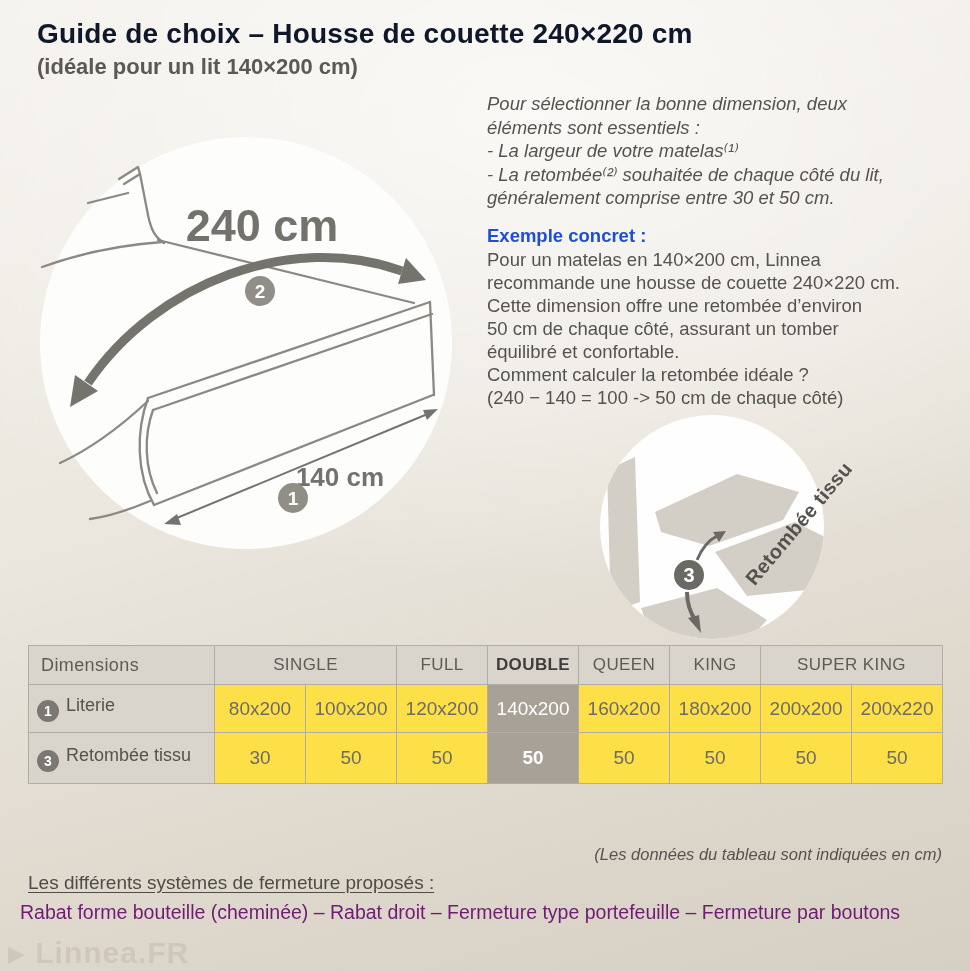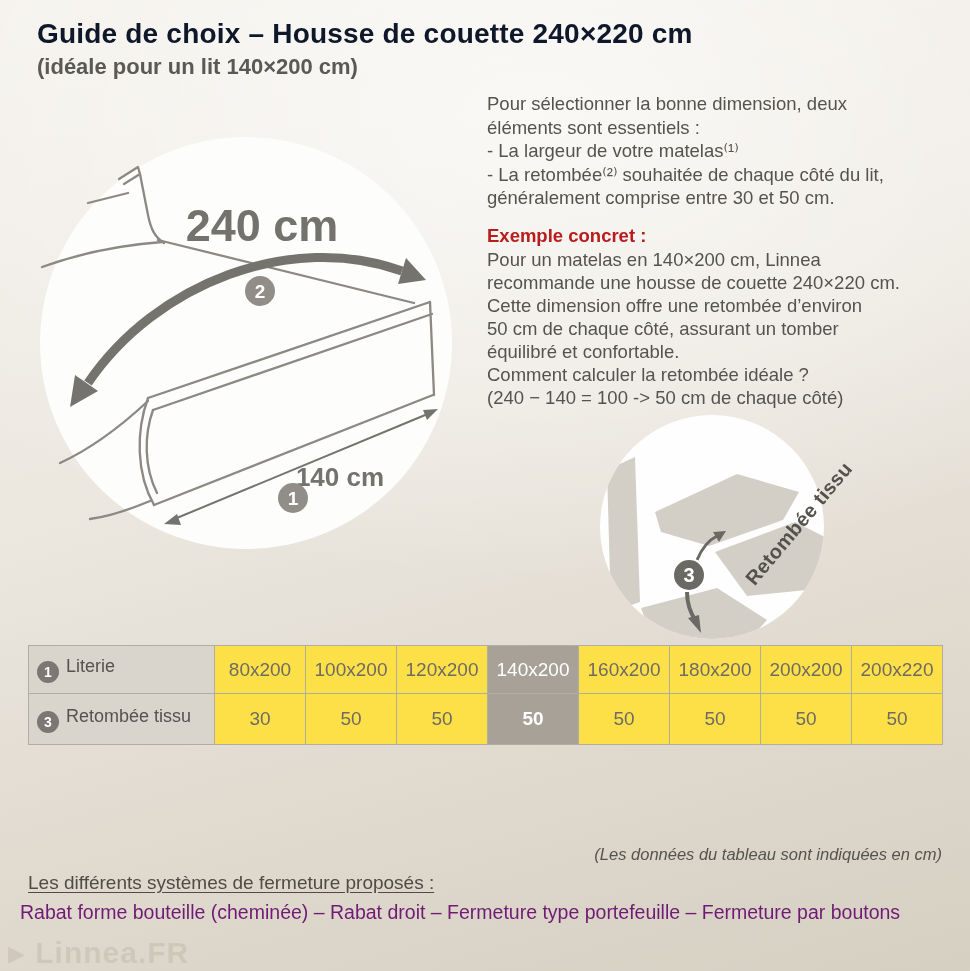--- a/index.html
+++ b/index.html
@@ -10,23 +10,23 @@
       radial-gradient(ellipse 130% 80% at 55% 12%, rgba(255,255,255,0.65), rgba(255,255,255,0) 60%),
       linear-gradient(165deg,#f4f1eb 0%,#ece8e0 42%,#e0dacf 72%,#d6d0c3 100%);
     color:#57554f;
   }
   .abs{position:absolute;}
   .multiline{white-space:pre-line;}
   
   .title{left:37px;top:18px;font-size:28px;font-weight:bold;color:#0f172a;letter-spacing:0.2px;}
   .subtitle{left:37px;top:54px;font-size:22px;font-weight:bold;color:#5b5955;}
   
-  .intro{left:487px;top:92px;width:465px;font-size:18.5px;line-height:23.5px;color:#55534e;}
+  .intro{left:487px;top:92px;width:465px;font-size:18.5px;line-height:23.5px;color:#55534e;font-style:italic;}
   .example{left:487px;top:224px;width:465px;font-size:18.5px;line-height:23px;color:#55534e;}
-  .example .hd{font-weight:bold;margin-bottom:1px;color:#b91c1c;}
+  .example .hd{font-weight:bold;margin-bottom:1px;color:#1d4ed8;}
   
   .diagram-main{left:36px;top:133px;width:420px;height:420px;}
   
   .diagram-drop{left:597px;top:412px;width:230px;height:230px;}
   .drop-label{left:741px;top:575px;font-size:20px;font-weight:bold;color:#54524d;
     transform:rotate(-50deg);transform-origin:0 0;letter-spacing:0.3px;}
   
   table.size{position:absolute;left:28px;top:645px;width:914px;border-collapse:collapse;table-layout:fixed;}
   table.size th,table.size td{border:1px solid #b2ada3;padding:0 2px;}
   table.size th{background:#d9d5cd;height:38px;font-weight:normal;font-size:17px;color:#5e5b55;letter-spacing:0.4px;}
@@ -146,20 +146,29 @@
       <col style="width:91px">
       <col style="width:91px">
       <col style="width:91px">
     <col style="width:91px">
       <col style="width:91px">
       <col style="width:91px">
       <col style="width:91px">
       <col style="width:91px">
   </colgroup>
   <tbody>
+      <tr>
+    <th class="dim">Dimensions</th>
+    <th colspan="2">SINGLE</th>
+    <th>FULL</th>
+    <th class="hl">DOUBLE</th>
+    <th>QUEEN</th>
+    <th>KING</th>
+    <th colspan="2">SUPER KING</th>
+  </tr>
   <tr class="r1">
     <td class="lab"><span class="badge-t">1</span><span>Literie</span></td>
     <td class="val">80x200</td>
     <td class="val">100x200</td>
     <td class="val">120x200</td>
     <td class="val hl">140x200</td>
     <td class="val">160x200</td>
     <td class="val">180x200</td>
     <td class="val">200x200</td>
     <td class="val">200x220</td>

